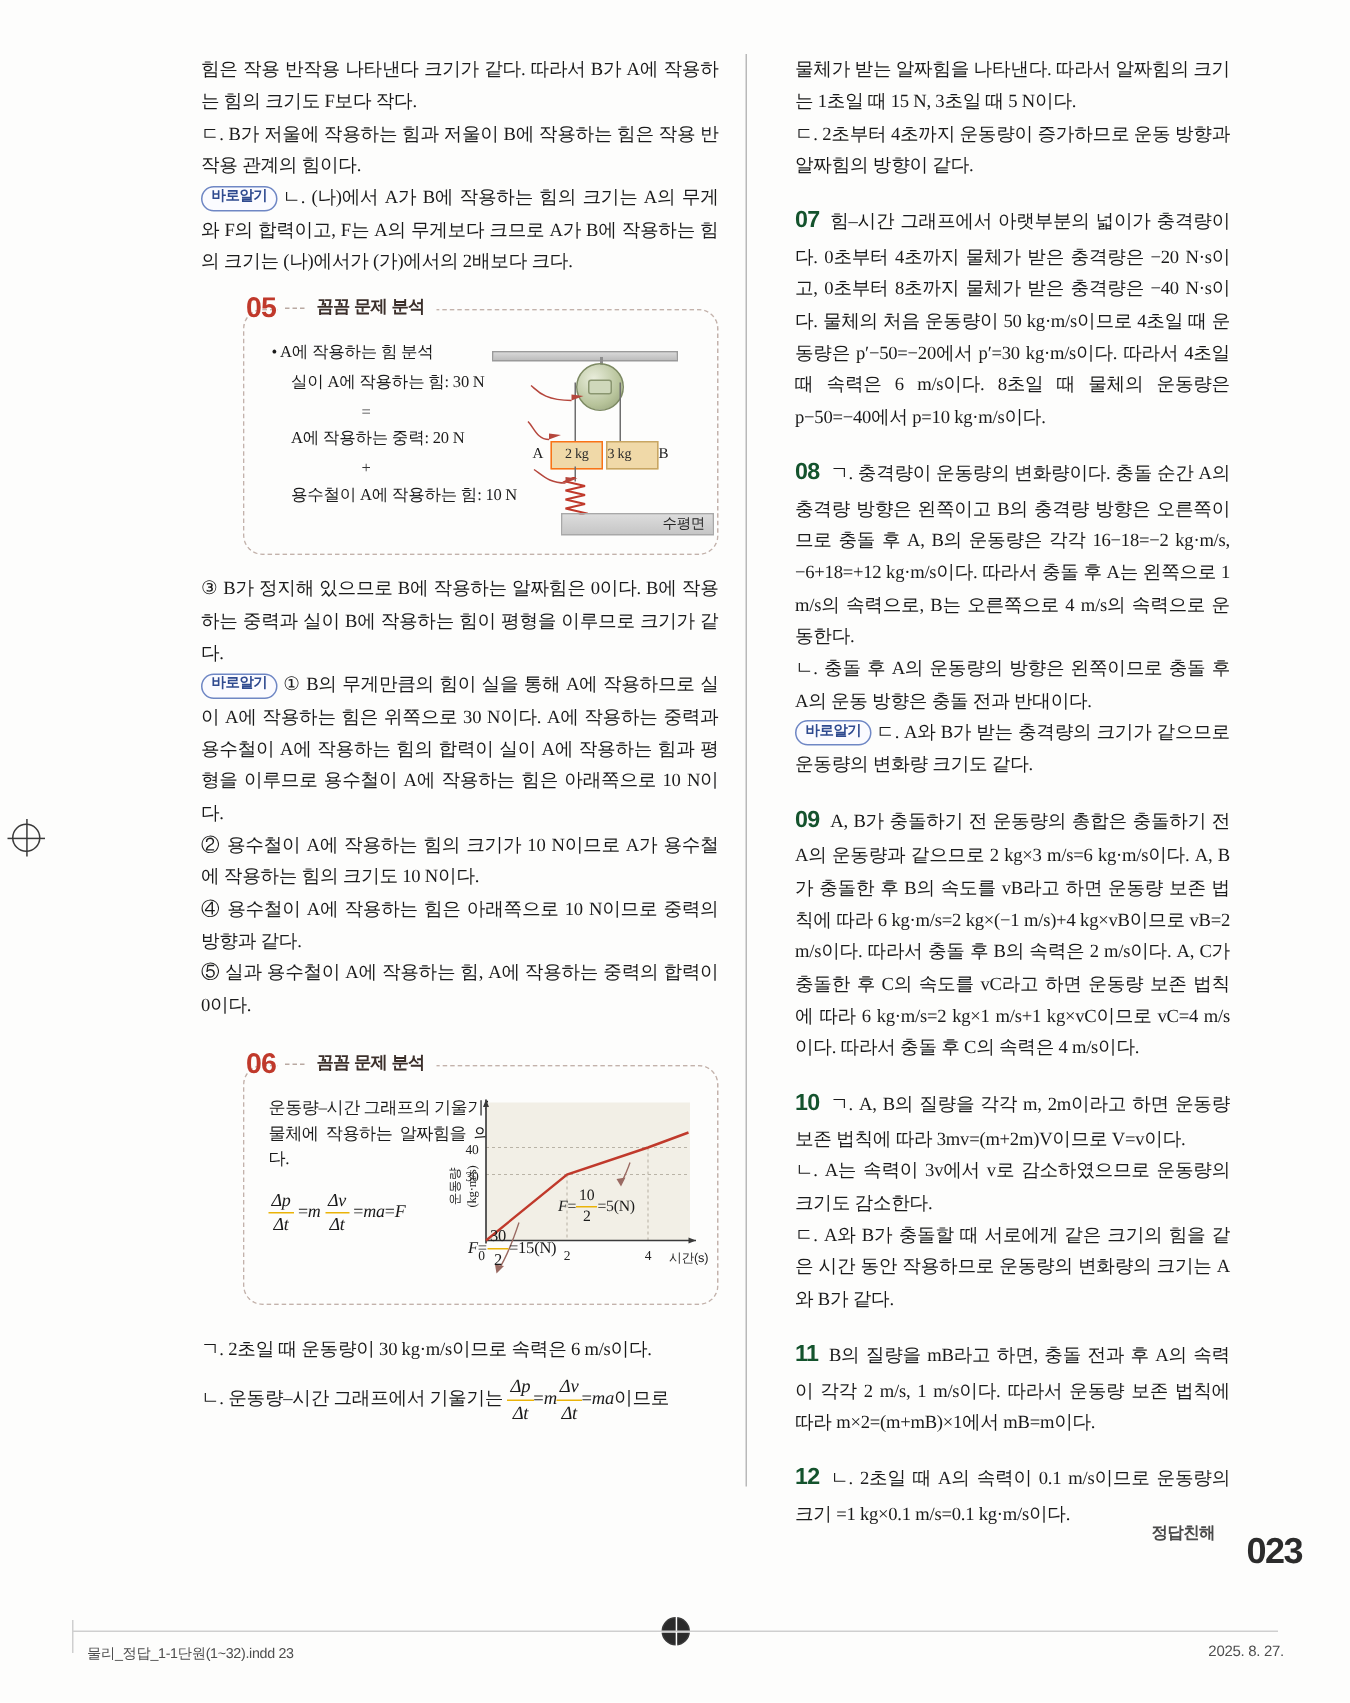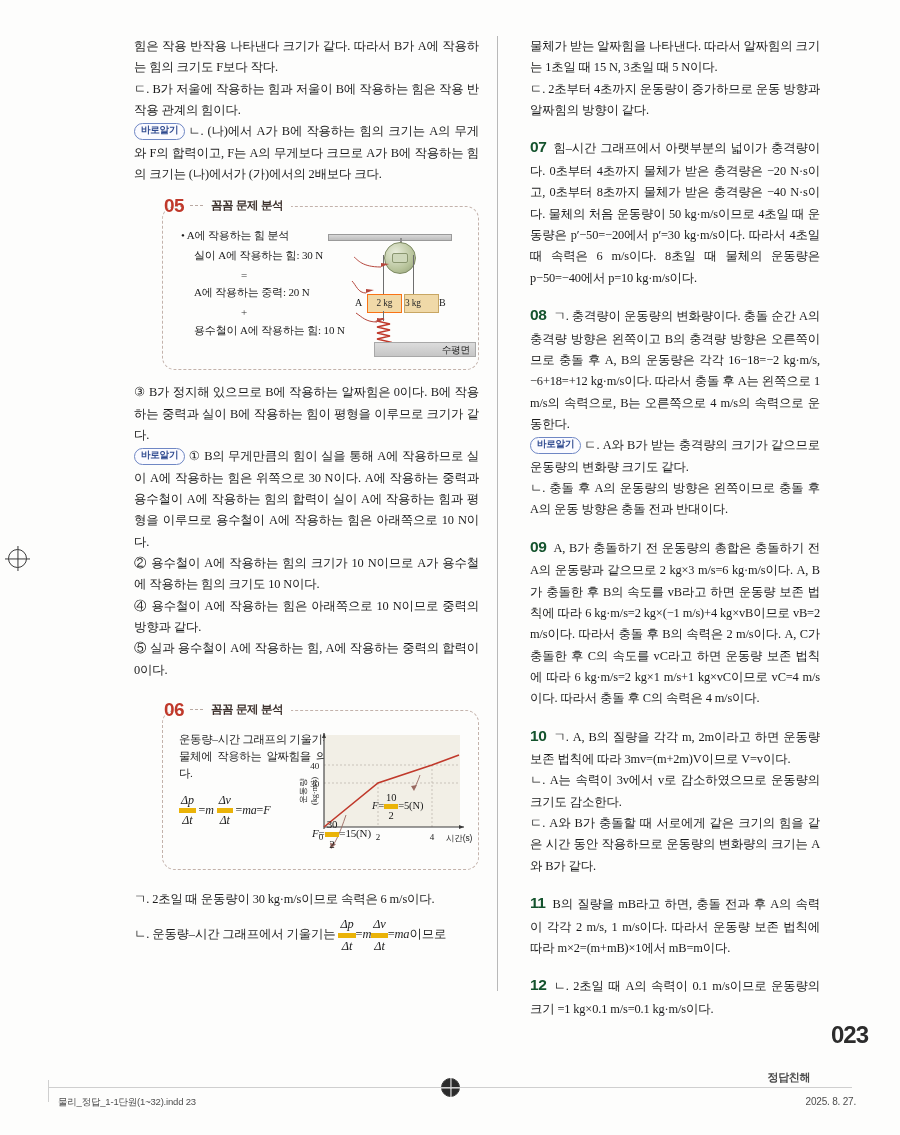--- a/index.html
+++ b/index.html
@@ -209,28 +209,28 @@
   }
 
   
   .fig06 { position: relative; height: 128px; }
   .f06-left { position:absolute; left: 4px; top: 2px; width: 170px; }
   .f06-t { font-size: 11.4px; line-height: 1.5; letter-spacing:-0.3px;}
   .f06-eq { margin-top: 11px; font-size: 12px; }
   .f06-graph { position:absolute; right: 0px; top: 0px; width: 172px; height: 126px; }
 
   .frac { display:inline-block; vertical-align: middle; text-align:center; }
-  .frac .n { display:block; border-bottom:5px solid #eab308; padding: 0 2px; line-height:1.25;}
+  .frac .n { display:block; border-bottom:1px solid #eab308; padding: 0 2px; line-height:1.25;}
   .frac .d { display:block; padding: 0 2px; line-height:1.3;}
 
   
   .footer-label {
     position: absolute;
     right: 90px;
-    top: 1070px;
+    top: 1014px;
     font-family: Liberation Sans, sans-serif;
     font-size: 11px;
     font-weight: bold;
     color: #4a4a4a;
     letter-spacing: -0.4px;
   }
   .footer-page {
     position:absolute;
     right: 32px;
     top: 1021px;
@@ -413,24 +413,24 @@
 
     <div class="gap"></div>
     <p class="para">
       <span class="qnum">07</span><span>힘–시간 그래프에서 아랫부분의 넓이가 충격량이다. 0초부터 4초까지 물체가 받은 충격량은 −20 N·s이고, 0초부터 8초까지 물체가 받은 충격량은 −40 N·s이다. 물체의 처음 운동량이 50 kg·m/s이므로 4초일 때 운동량은 p′−50=−20에서 p′=30 kg·m/s이다. 따라서 4초일 때 속력은 6 m/s이다. 8초일 때 물체의 운동량은 p−50=−40에서 p=10 kg·m/s이다.</span>
     </p>
 
     <div class="gap"></div>
     <p class="para">
       <span class="qnum">08</span><span>ㄱ. 충격량이 운동량의 변화량이다. 충돌 순간 A의 충격량 방향은 왼쪽이고 B의 충격량 방향은 오른쪽이므로 충돌 후 A, B의 운동량은 각각 16−18=−2 kg·m/s, −6+18=+12 kg·m/s이다. 따라서 충돌 후 A는 왼쪽으로 1 m/s의 속력으로, B는 오른쪽으로 4 m/s의 속력으로 운동한다.</span>
     </p>
+    <p class="para">ㄴ. 충돌 후 A의 운동량의 방향은 왼쪽이므로 충돌 후 A의 운동 방향은 충돌 전과 반대이다.</p>
     <p class="para">
       <span class="badge-baro">바로알기</span><span>ㄷ. A와 B가 받는 충격량의 크기가 같으므로 운동량의 변화량 크기도 같다.</span>
     </p>
-    <p class="para">ㄴ. 충돌 후 A의 운동량의 방향은 왼쪽이므로 충돌 후 A의 운동 방향은 충돌 전과 반대이다.</p>
 
     <div class="gap"></div>
     <p class="para">
       <span class="qnum">09</span><span>A, B가 충돌하기 전 운동량의 총합은 충돌하기 전 A의 운동량과 같으므로 2 kg×3 m/s=6 kg·m/s이다. A, B가 충돌한 후 B의 속도를 vB라고 하면 운동량 보존 법칙에 따라 6 kg·m/s=2 kg×(−1 m/s)+4 kg×vB이므로 vB=2 m/s이다. 따라서 충돌 후 B의 속력은 2 m/s이다. A, C가 충돌한 후 C의 속도를 vC라고 하면 운동량 보존 법칙에 따라 6 kg·m/s=2 kg×1 m/s+1 kg×vC이므로 vC=4 m/s이다. 따라서 충돌 후 C의 속력은 4 m/s이다.</span>
     </p>
 
     <div class="gap"></div>
     <p class="para">
       <span class="qnum">10</span><span>ㄱ. A, B의 질량을 각각 m, 2m이라고 하면 운동량 보존 법칙에 따라 3mv=(m+2m)V이므로 V=v이다.</span>
     </p>

